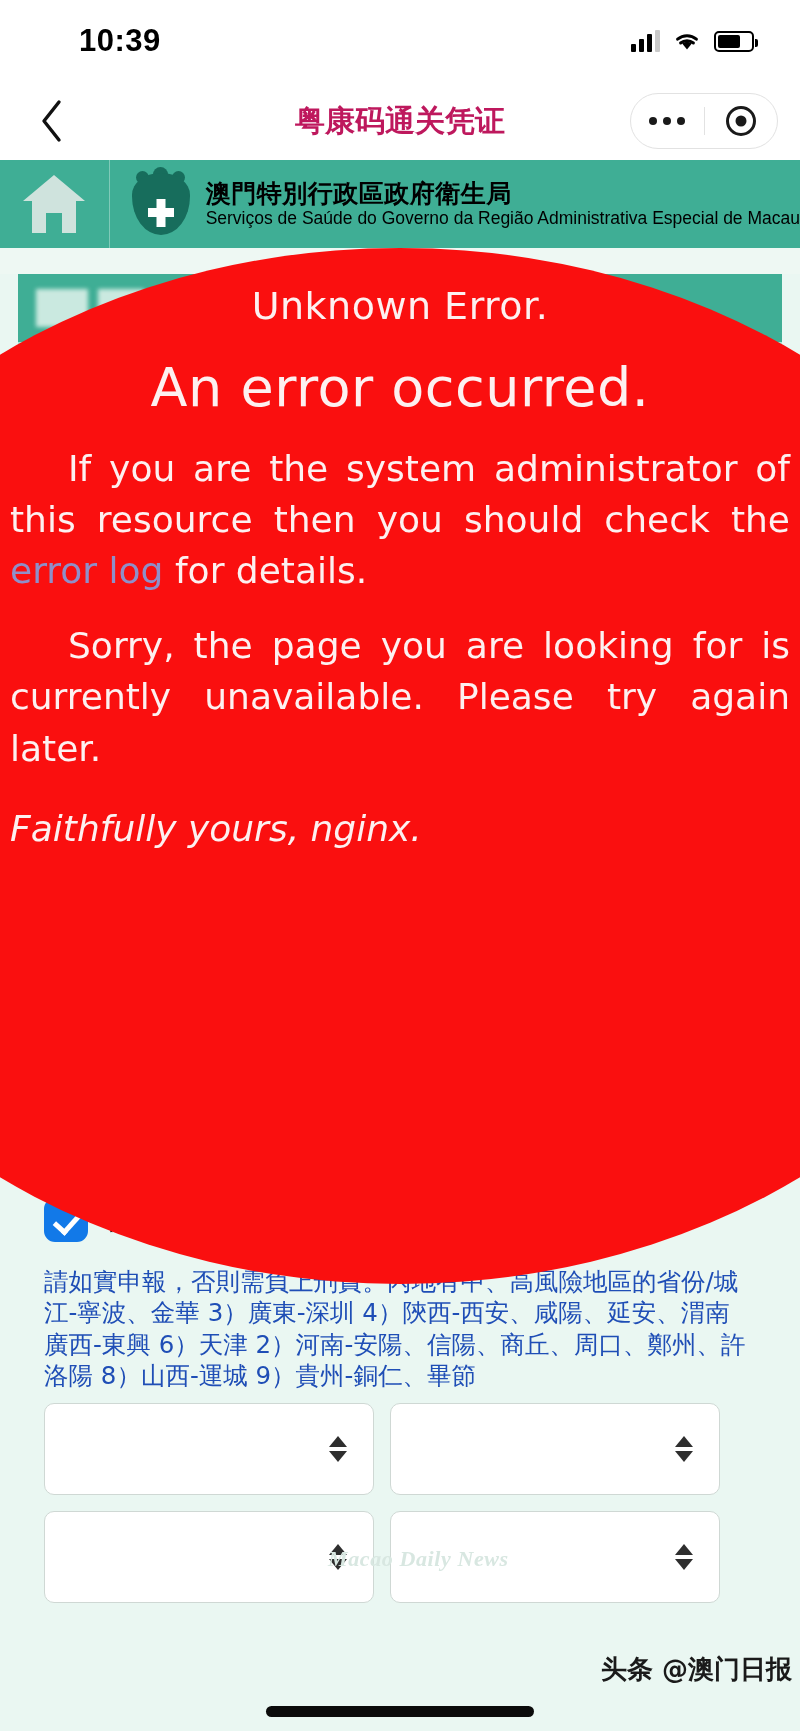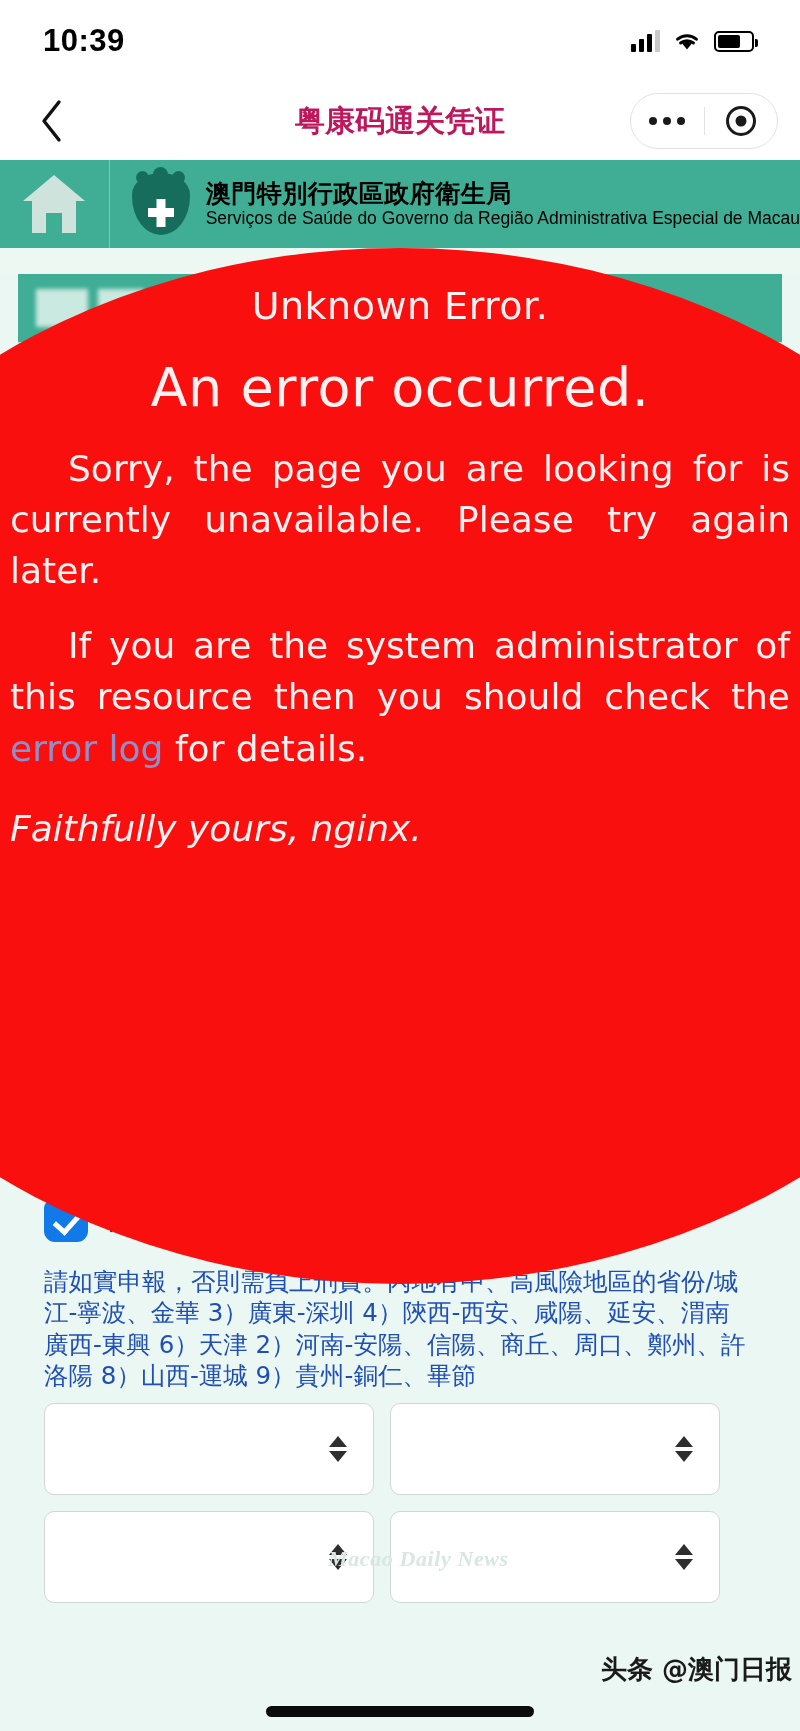--- a/index.html
+++ b/index.html
@@ -8,21 +8,21 @@
     background:#ffffff;
     font-family:"Liberation Sans","DejaVu Sans",sans-serif;
     overflow:hidden;
     position:relative;
   }
   .phone{position:relative;width:800px;height:1731px;overflow:hidden;background:#eef8f3;}
 
   
   .statusbar{
     height:82px;background:#fff;display:flex;align-items:center;
-    justify-content:space-between;padding:0 46px 0 43px;box-sizing:border-box;
+    justify-content:space-between;padding:0 46px 0 79px;box-sizing:border-box;
   }
   .status-time{font-size:31px;font-weight:bold;color:#000;letter-spacing:.5px;}
   .status-icons{display:flex;align-items:center;gap:13px;}
   .bars{display:flex;align-items:flex-end;gap:3px;height:22px;}
   .bars i{display:block;width:5px;background:#000;border-radius:1px;}
   .bars i:nth-child(1){height:8px;}
   .bars i:nth-child(2){height:13px;}
   .bars i:nth-child(3){height:18px;}
   .bars i:nth-child(4){height:22px;background:#c9c9c9;}
   .wifi{width:28px;height:22px;position:relative;}
@@ -333,22 +333,22 @@
           </div>
       </div>
     </div>
 
   </div>
 
   <div class="err-circle">
     <div class="err-inner">
       <div class="err-h1">Unknown Error.</div>
       <div class="err-h2">An error occurred.</div>
+      <div class="err-p indent"><span>If you are the system administrator of this resource then you should check the </span><span class="err-link">error log</span><span> for details.</span></div>
       <div class="err-p indent">Sorry, the page you are looking for is currently unavailable. Please try again later.</div>
-      <div class="err-p indent"><span>If you are the system administrator of this resource then you should check the </span><span class="err-link">error log</span><span> for details.</span></div>
       <div class="err-sig">Faithfully yours, nginx.</div>
     </div>
   </div>
 
   <div class="wm-macao">Macao Daily News</div>
   <div class="wm-toutiao">头条 @澳门日报</div>
   <div class="home-indicator"></div>
 
 </div>
 

